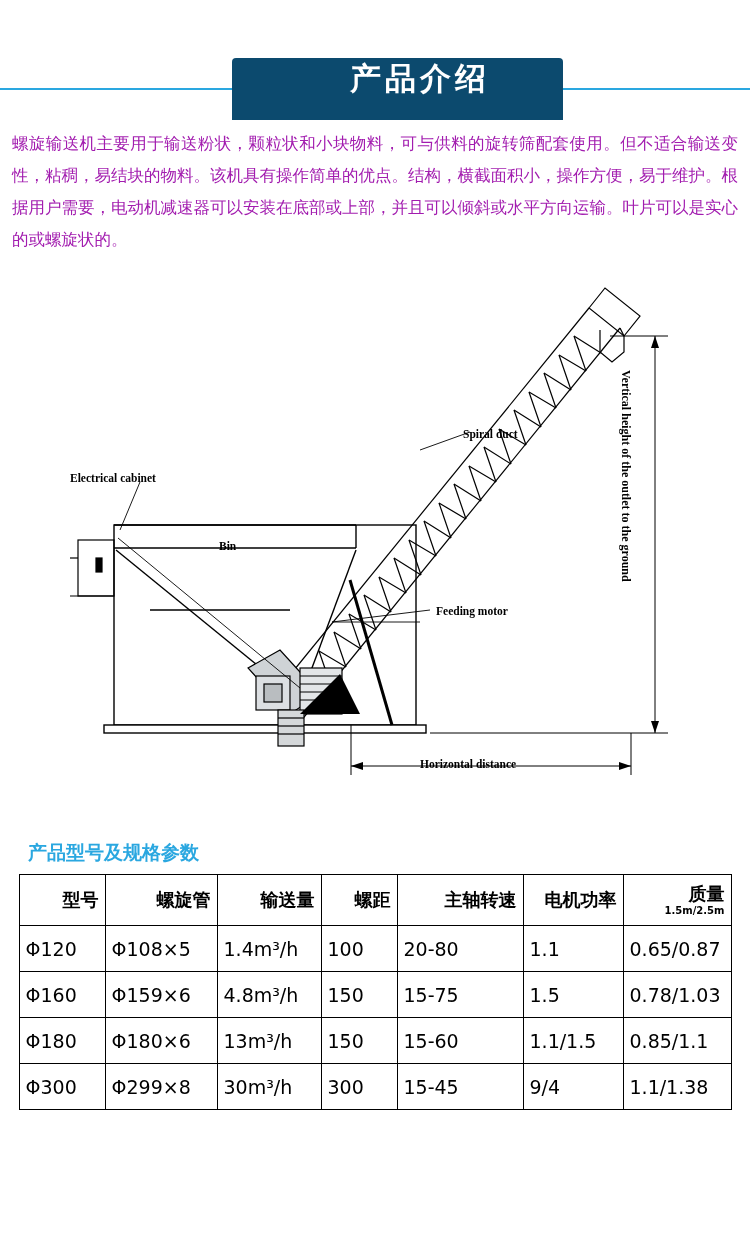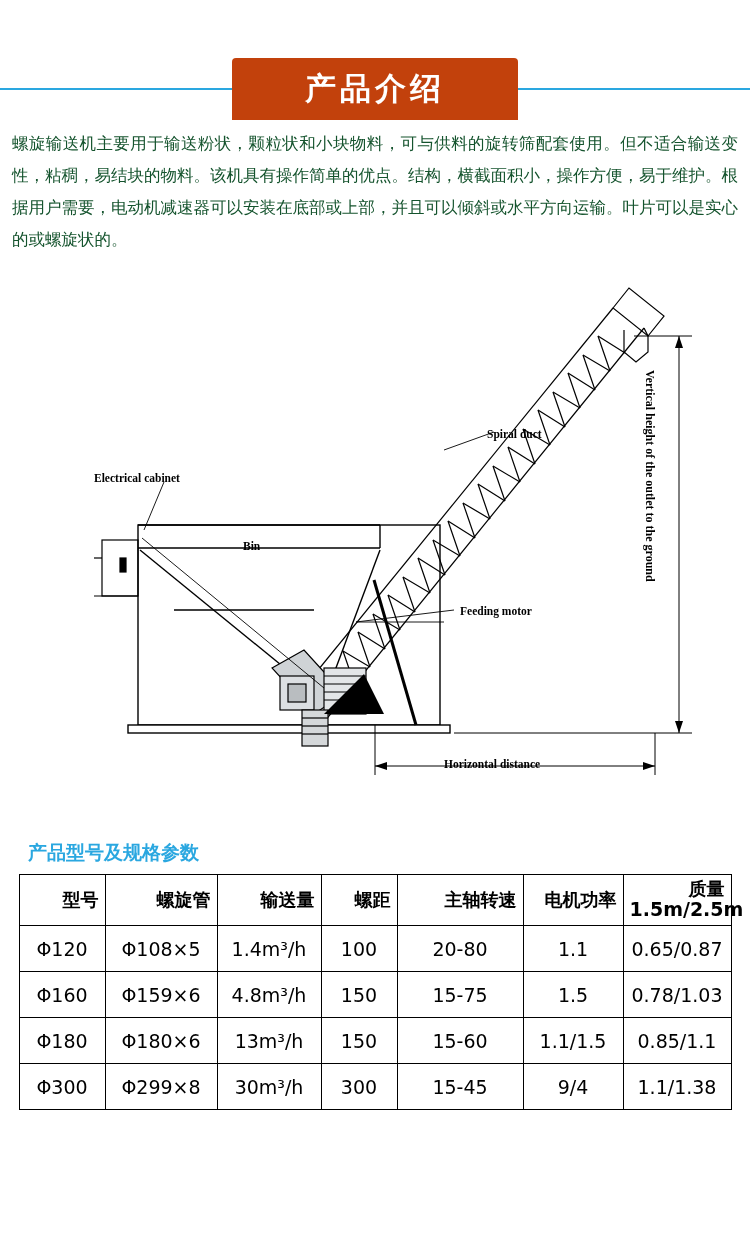--- a/index.html
+++ b/index.html
@@ -28,51 +28,50 @@
     top: 88px;
     height: 2px;
     background: #2aa7e0;
   }
   .banner {
     position: absolute;
     left: 232px;
     top: 58px;
     width: 286px;
     height: 62px;
-    background: #c2410c;
+    background: #0c4a6e;
     border-radius: 4px 4px 0 0;
     display: flex;
-    align-items: center;
     justify-content: center;
+    padding-left: 45px;
   }
   .banner-title {
     color: #ffffff;
     font-size: 31px;
     font-weight: bold;
     letter-spacing: 4px;
     font-family: "DejaVu Sans", "Liberation Sans", sans-serif;
   }
 
   
   .intro {
     margin: 0 12px 0 12px;
     font-size: 16.5px;
     line-height: 32px;
-    color: #14532d;
+    color: #a21caf;
     text-align: justify;
     font-family: "DejaVu Sans", "Liberation Sans", sans-serif;
   }
 
   
   .diagram {
     position: relative;
     width: 634px;
     height: 560px;
     margin-top: 14px;
-    padding-left: 24px;
   }
   .diagram svg {
     display: block;
   }
 
   
   .spec-title {
     color: #2aa7e0;
     font-size: 19px;
     font-weight: bold;
@@ -96,25 +95,25 @@
   }
   table.spec th {
     text-align: right;
     font-weight: bold;
     font-size: 18px;
     line-height: 1.15;
     height: 50px;
   }
   table.spec th .sub {
     display: block;
-    font-size: 19px;
+    font-size: 10px;
     font-weight: bold;
   }
   table.spec td {
-    text-align: center;
+    text-align: left;
   }
   .col0 { width: 86px; }
   .col1 { width: 112px; }
   .col2 { width: 104px; }
   .col3 { width: 76px; }
   .col4 { width: 126px; }
   .col5 { width: 100px; }
   .col6 { width: 108px; }
 
   .lbl {

